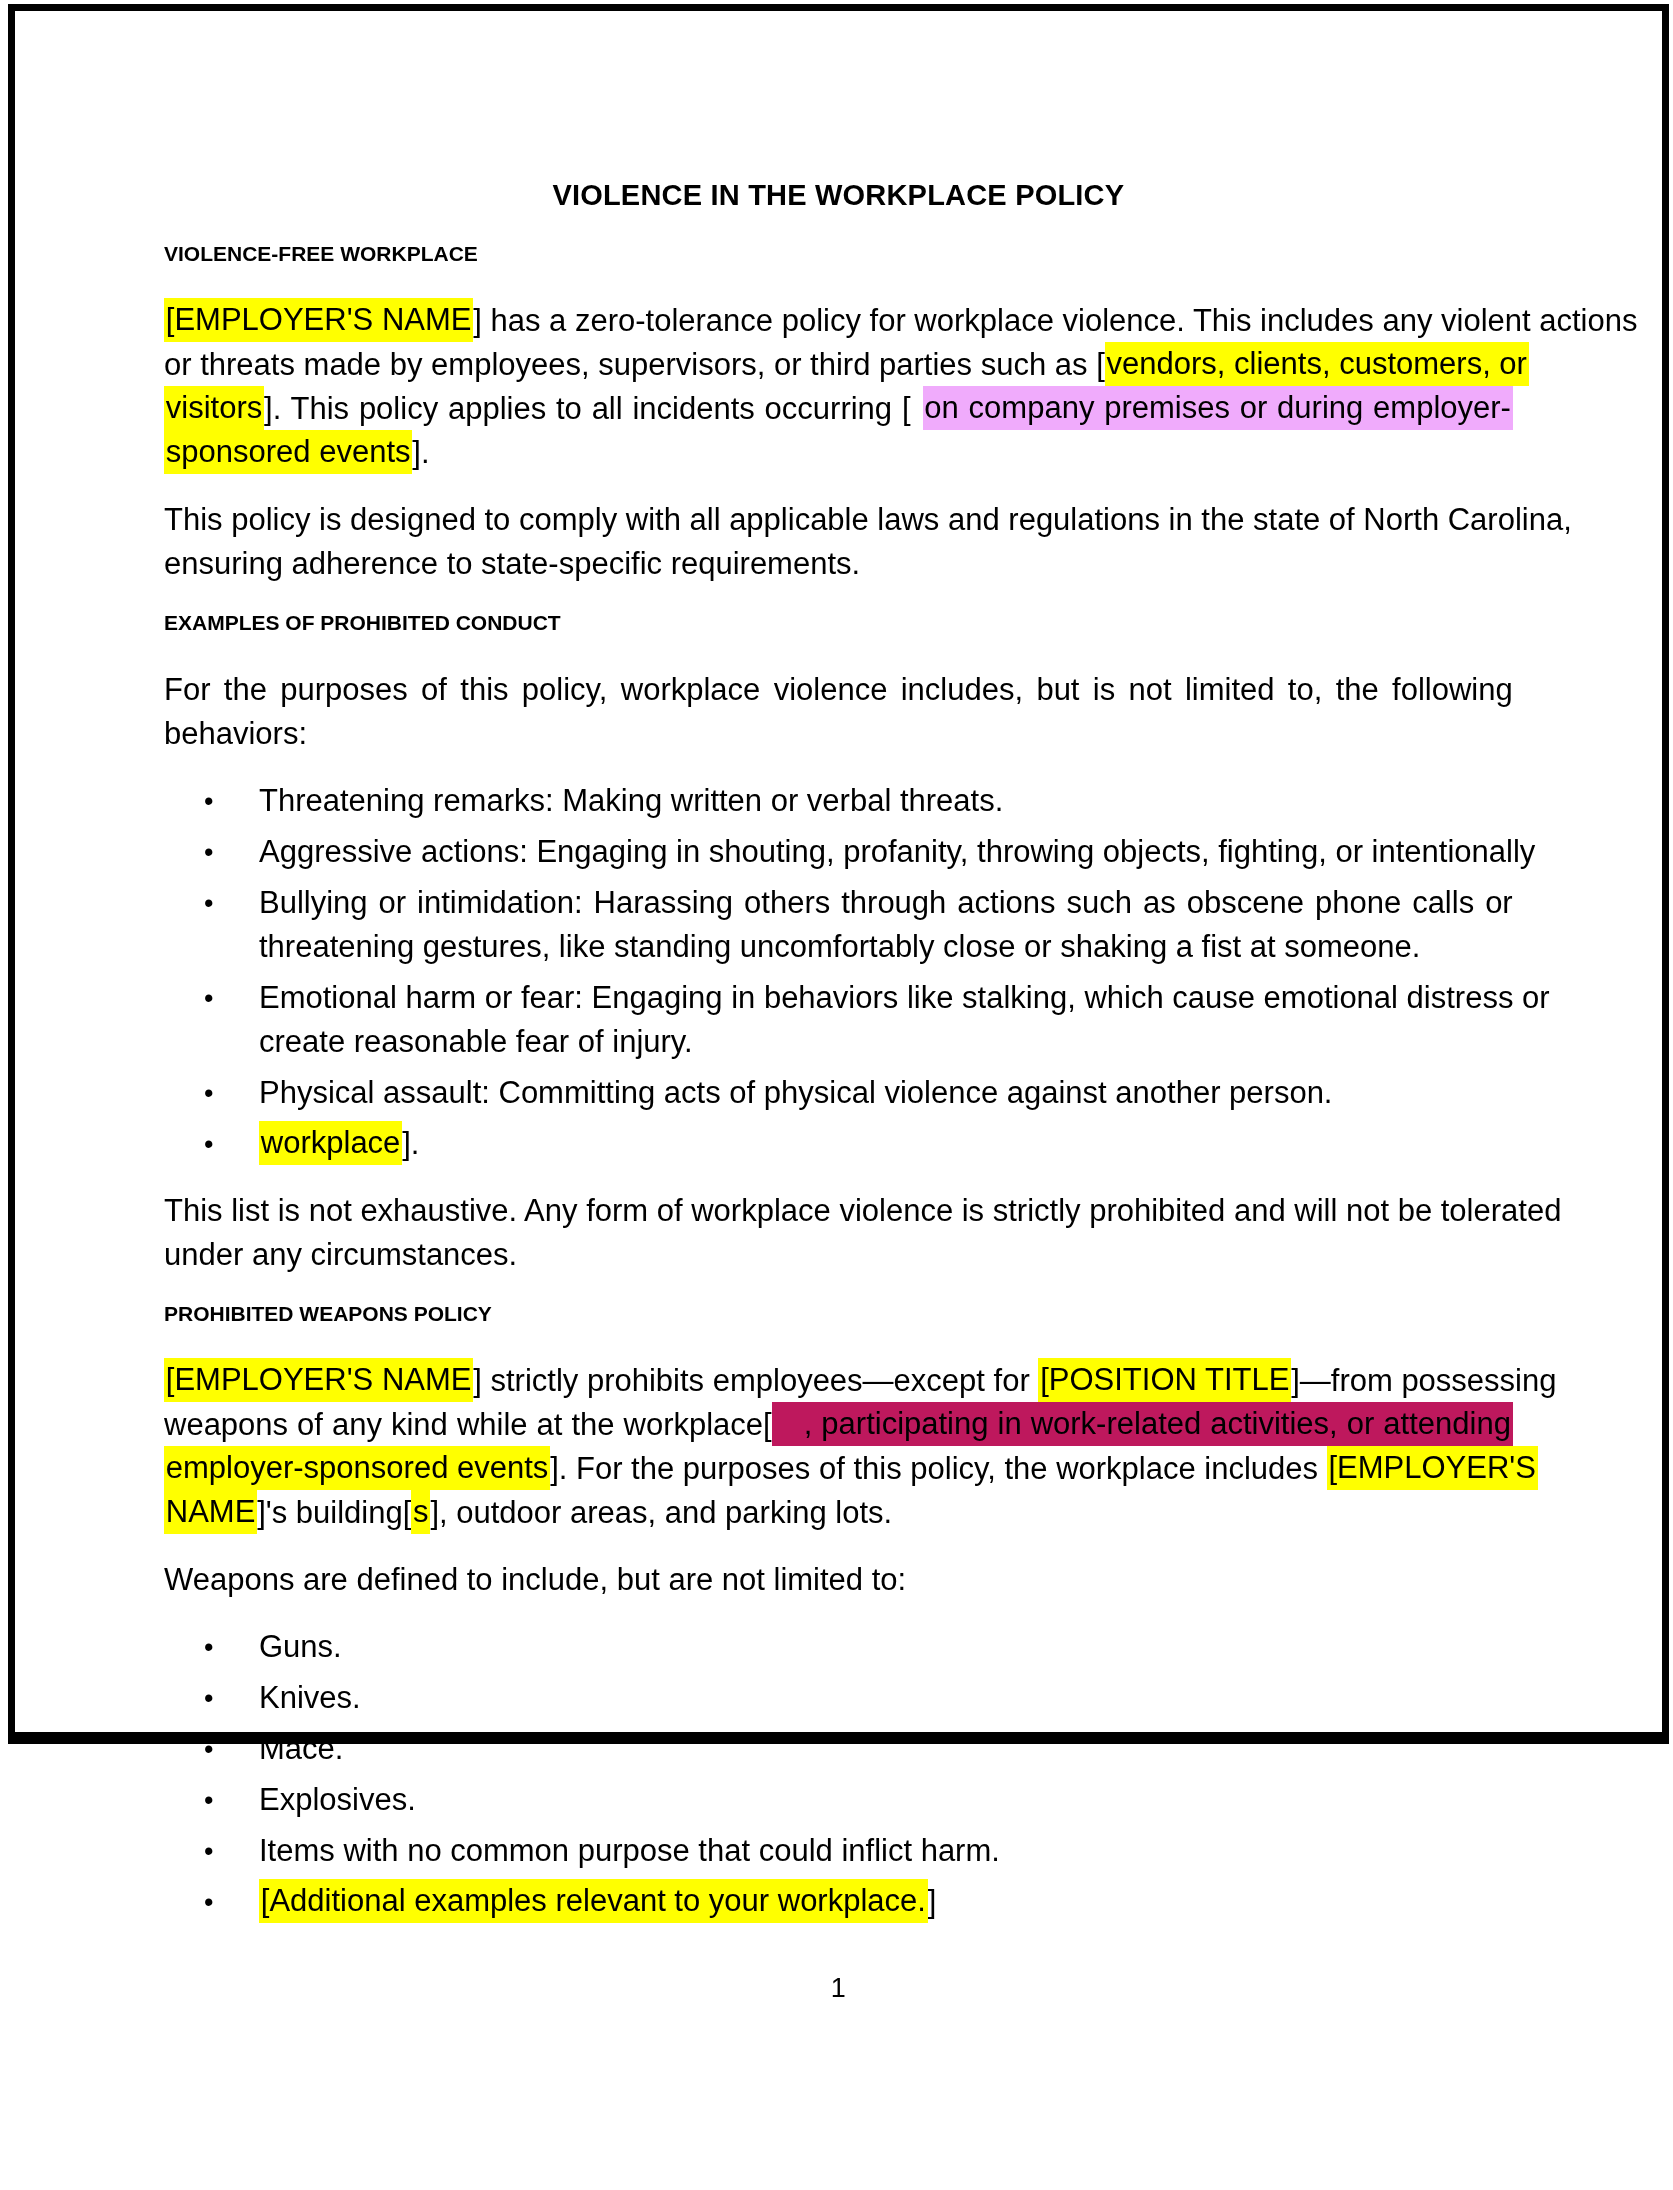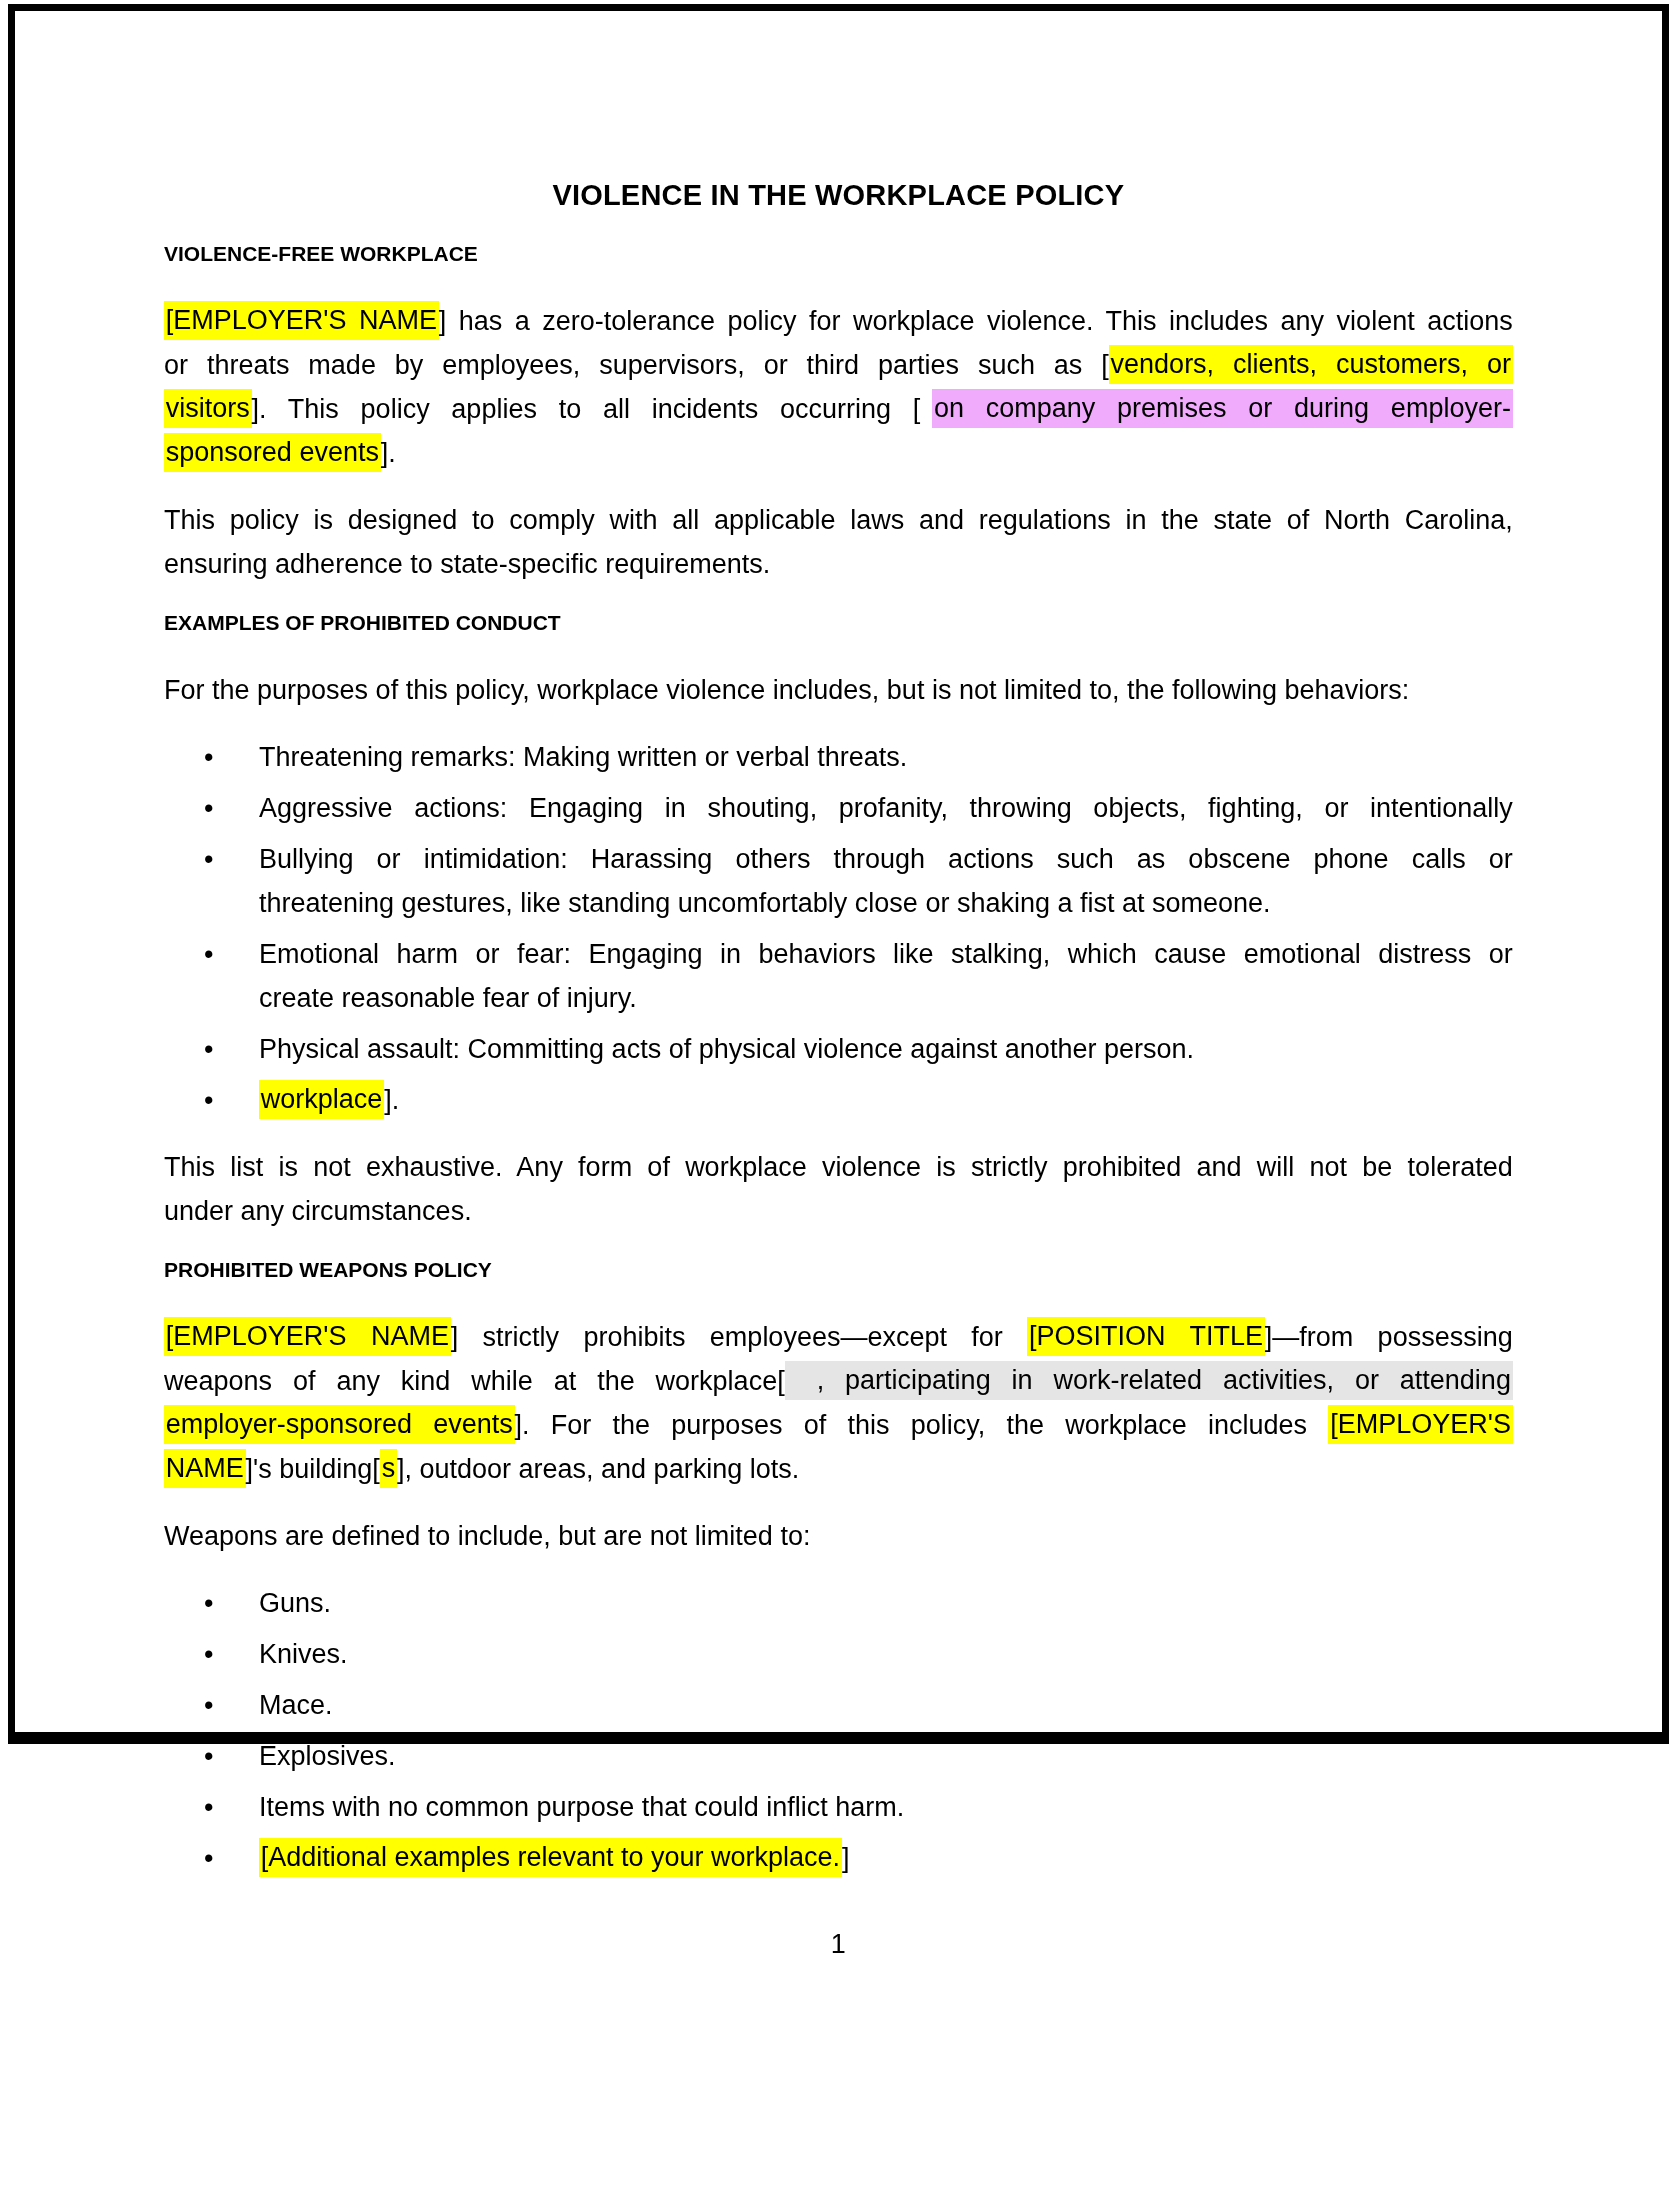--- a/index.html
+++ b/index.html
@@ -10,21 +10,21 @@
   }
   .page { box-sizing:border-box; position:absolute; inset:0; padding:3.5px 5.3px 0 8px; }
   .frame {
     box-sizing:border-box; width:100%; height:1740px;
     border:7px solid #000; border-bottom-width:12.3px;
     padding:162px 149px 0 149px;
   }
   .title { font-size:29px; font-weight:700; text-align:center; line-height:44px; letter-spacing:0.2px; }
   .heading { font-size:21px; font-weight:700; line-height:44px; margin-top:15px; }
   .para { margin-top:23px; }
-  .line { font-size:27px; line-height:44px; text-align:justify; }
+  .line { font-size:31px; line-height:44px; text-align:justify; }
   .jl { text-align-last:justify; white-space:nowrap; }
   .hl { background:#ffff00; padding:4.4px 1.8px; }
   .list { margin-top:23px; }
   .li { position:relative; padding-left:95px; margin-bottom:7px; }
   .bullet { position:absolute; left:40px; top:0; font-size:27px; line-height:44px; }
   .footer { text-align:center; font-size:27px; line-height:44px; margin-top:42px; }
 </style>
 </head>
 <body>
 
@@ -75,21 +75,21 @@
             <div class="line"><span class="hl" style="background: rgb(255, 255, 0);">workplace</span><span>].</span></div>
           </div>
         </div>
         <div class="para">
           <div class="line jl"><span>This list is not exhaustive. Any form of workplace violence is strictly prohibited and will not be tolerated</span></div>
           <div class="line"><span>under any circumstances.</span></div>
         </div>
         <div class="heading">PROHIBITED WEAPONS POLICY</div>
         <div class="para">
           <div class="line jl"><span class="hl" style="background: rgb(255, 255, 0);">[EMPLOYER'S NAME</span><span>] strictly prohibits employees—except for </span><span class="hl" style="background: rgb(255, 255, 0);">[POSITION TITLE</span><span>]—from possessing</span></div>
-          <div class="line jl"><span>weapons of any kind while at the workplace[</span><span class="hl" style="background: #e5e5e5; padding-left: 32px;">, participating in work-related activities, or attending</span></div>
+          <div class="line jl"><span>weapons of any kind while at the workplace[</span><span class="hl" style="background: #be185d; padding-left: 32px;">, participating in work-related activities, or attending</span></div>
           <div class="line jl"><span class="hl" style="background: rgb(255, 255, 0);">employer-sponsored events</span><span>]. For the purposes of this policy, the workplace includes </span><span class="hl" style="background: rgb(255, 255, 0);">[EMPLOYER'S</span></div>
           <div class="line"><span class="hl" style="background: rgb(255, 255, 0);">NAME</span><span>]'s building[</span><span class="hl" style="background: rgb(255, 255, 0);">s</span><span>], outdoor areas, and parking lots.</span></div>
         </div>
         <div class="para">
           <div class="line"><span>Weapons are defined to include, but are not limited to:</span></div>
         </div>
         <div class="list">
           <div class="li">
             <span class="bullet">•</span>
             <div class="line"><span>Guns.</span></div>

